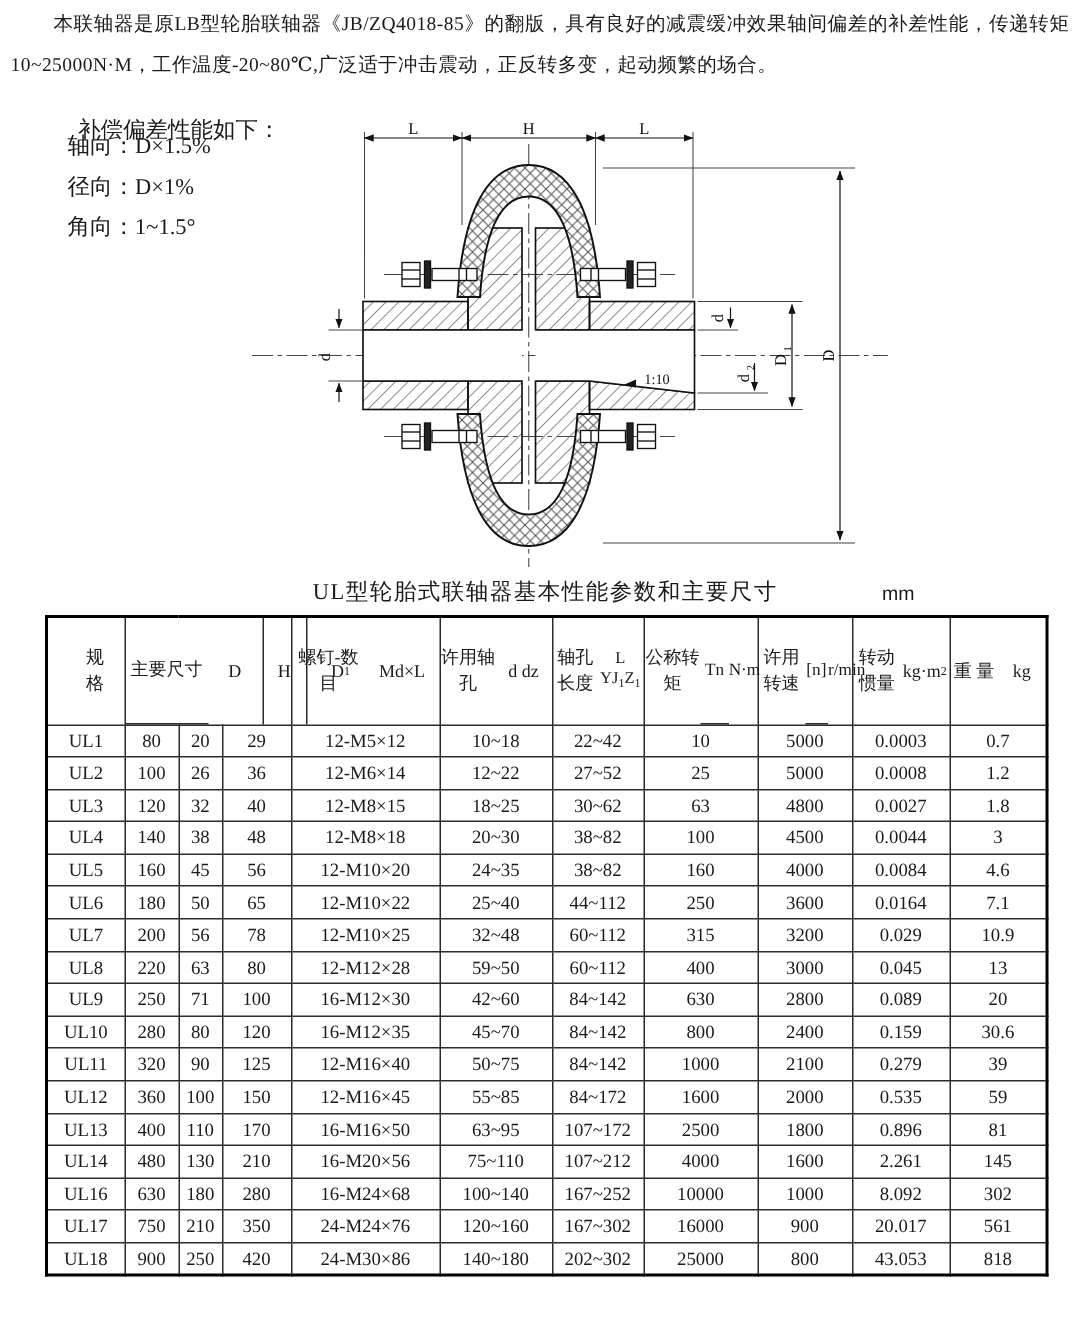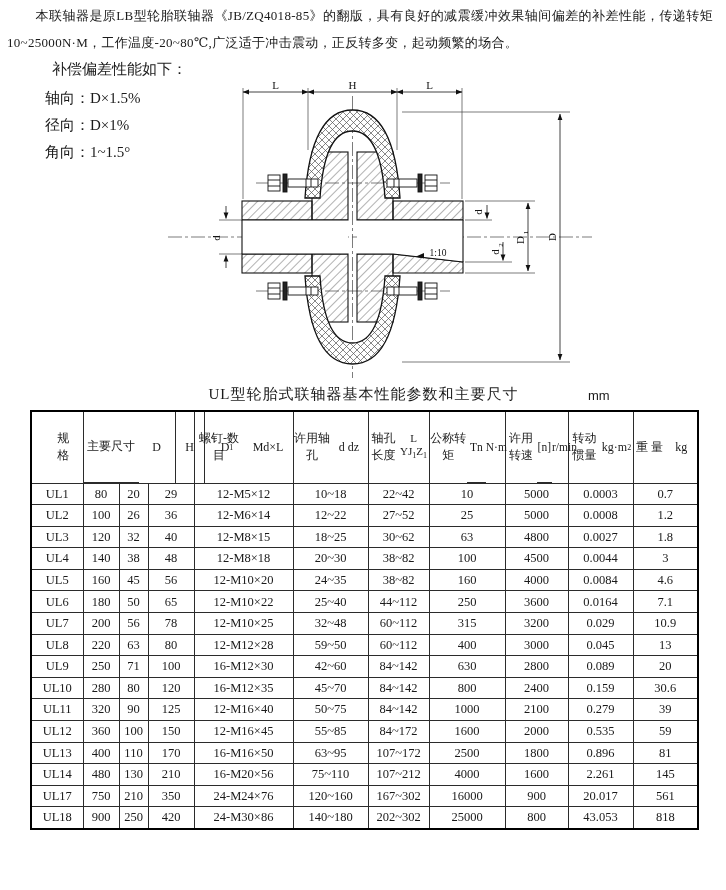--- a/index.html
+++ b/index.html
@@ -36,21 +36,21 @@
   sup.s { font-size:8px; vertical-align:4px; }
 
   svg text { font-family:"Liberation Serif","DejaVu Serif",serif; fill:#111; }
 </style>
 </head>
 <body>
 
 <div class="page">
 
   <div class="para">本联轴器是原LB型轮胎联轴器《JB/ZQ4018-85》的翻版，具有良好的减震缓冲效果轴间偏差的补差性能，传递转矩10~25000N·M，工作温度-20~80℃,广泛适于冲击震动，正反转多变，起动频繁的场合。</div>
-  <div class="comp-line" style="left:52px; top:60px;">补偿偏差性能如下：</div>
+  <div class="comp-line" style="left:52px; top:78px;">补偿偏差性能如下：</div>
   <div class="comp-line" style="left:45px; top:89px;">轴向：D×1.5%</div>
   <div class="comp-line" style="left:45px; top:116px;">径向：D×1%</div>
   <div class="comp-line" style="left:45px; top:143px;">角向：1~1.5°</div>
 
   <svg class="drawing" width="500" height="305" viewBox="150 80 500 305">
     <defs>
       <pattern id="ph" width="6" height="6" patternUnits="userSpaceOnUse" patternTransform="rotate(45)">
         <line x1="0" y1="0" x2="0" y2="6" stroke="#555" stroke-width="0.9"></line>
       </pattern>
       <pattern id="pc" width="7" height="7" patternUnits="userSpaceOnUse">
@@ -435,20 +435,33 @@
           <td>210</td>
           <td>16-M20×56</td>
           <td>75~110</td>
           <td>107~212</td>
           <td>4000</td>
           <td>1600</td>
           <td>2.261</td>
           <td>145</td>
         </tr>
         <tr>
+          <td>UL16</td>
+          <td>630</td>
+          <td>180</td>
+          <td>280</td>
+          <td>16-M24×68</td>
+          <td>100~140</td>
+          <td>167~252</td>
+          <td>10000</td>
+          <td>1000</td>
+          <td>8.092</td>
+          <td>302</td>
+        </tr>
+        <tr>
           <td>UL17</td>
           <td>750</td>
           <td>210</td>
           <td>350</td>
           <td>24-M24×76</td>
           <td>120~160</td>
           <td>167~302</td>
           <td>16000</td>
           <td>900</td>
           <td>20.017</td>

